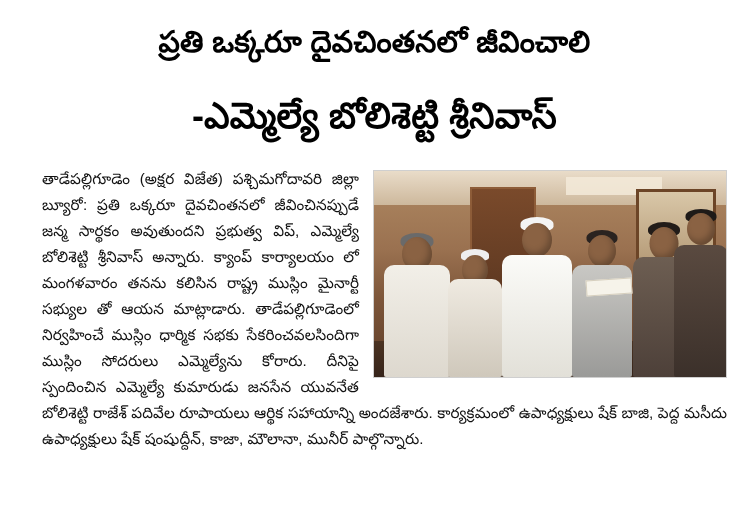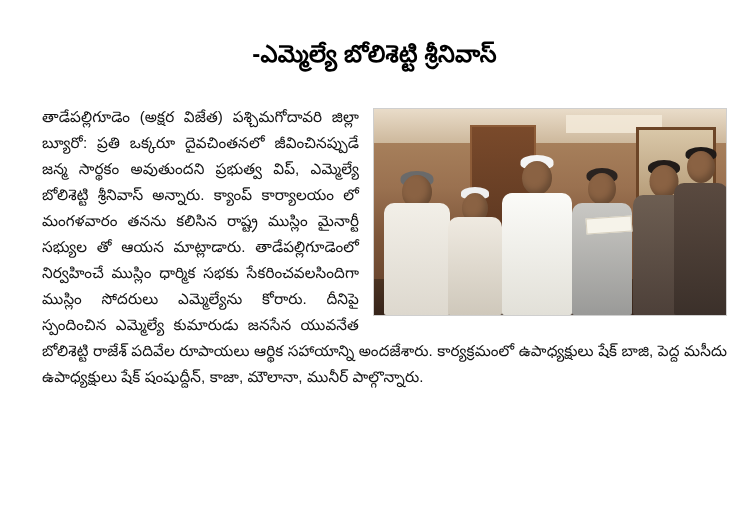--- a/index.html
+++ b/index.html
@@ -26,21 +26,21 @@
     font-weight: bold;
     color: #000000;
     letter-spacing: 0.2px;
   }
   .headline-line1 {
     font-size: 30px;
     line-height: 40px;
     padding-top: 22px;
   }
   .headline-line2 {
-    font-size: 24px;
+    font-size: 36px;
     line-height: 40px;
     padding-top: 34px;
   }
   .content {
     margin-top: 30px;
     padding: 0 22px 0 26px;
     position: relative;
     margin-left: 16px;
   }
   .photo {
@@ -154,20 +154,21 @@
     letter-spacing: 0.1px;
   }
   .body-text p { margin: 0; }
 </style>
 </head>
 <body>
 
 <div class="page">
 
   <div class="headline">
+    <div class="headline-line1">ప్రతి ఒక్కరూ దైవచింతనలో జీవించాలి</div>
     <div class="headline-line2">-ఎమ్మెల్యే బోలిశెట్టి శ్రీనివాస్</div>
   </div>
 
   <div class="content">
 
     <div class="photo">
       <div class="ph-wall"></div>
       <div class="ph-ceiling"></div>
       <div class="ph-lightpanel"></div>
       <div class="ph-door"></div>

